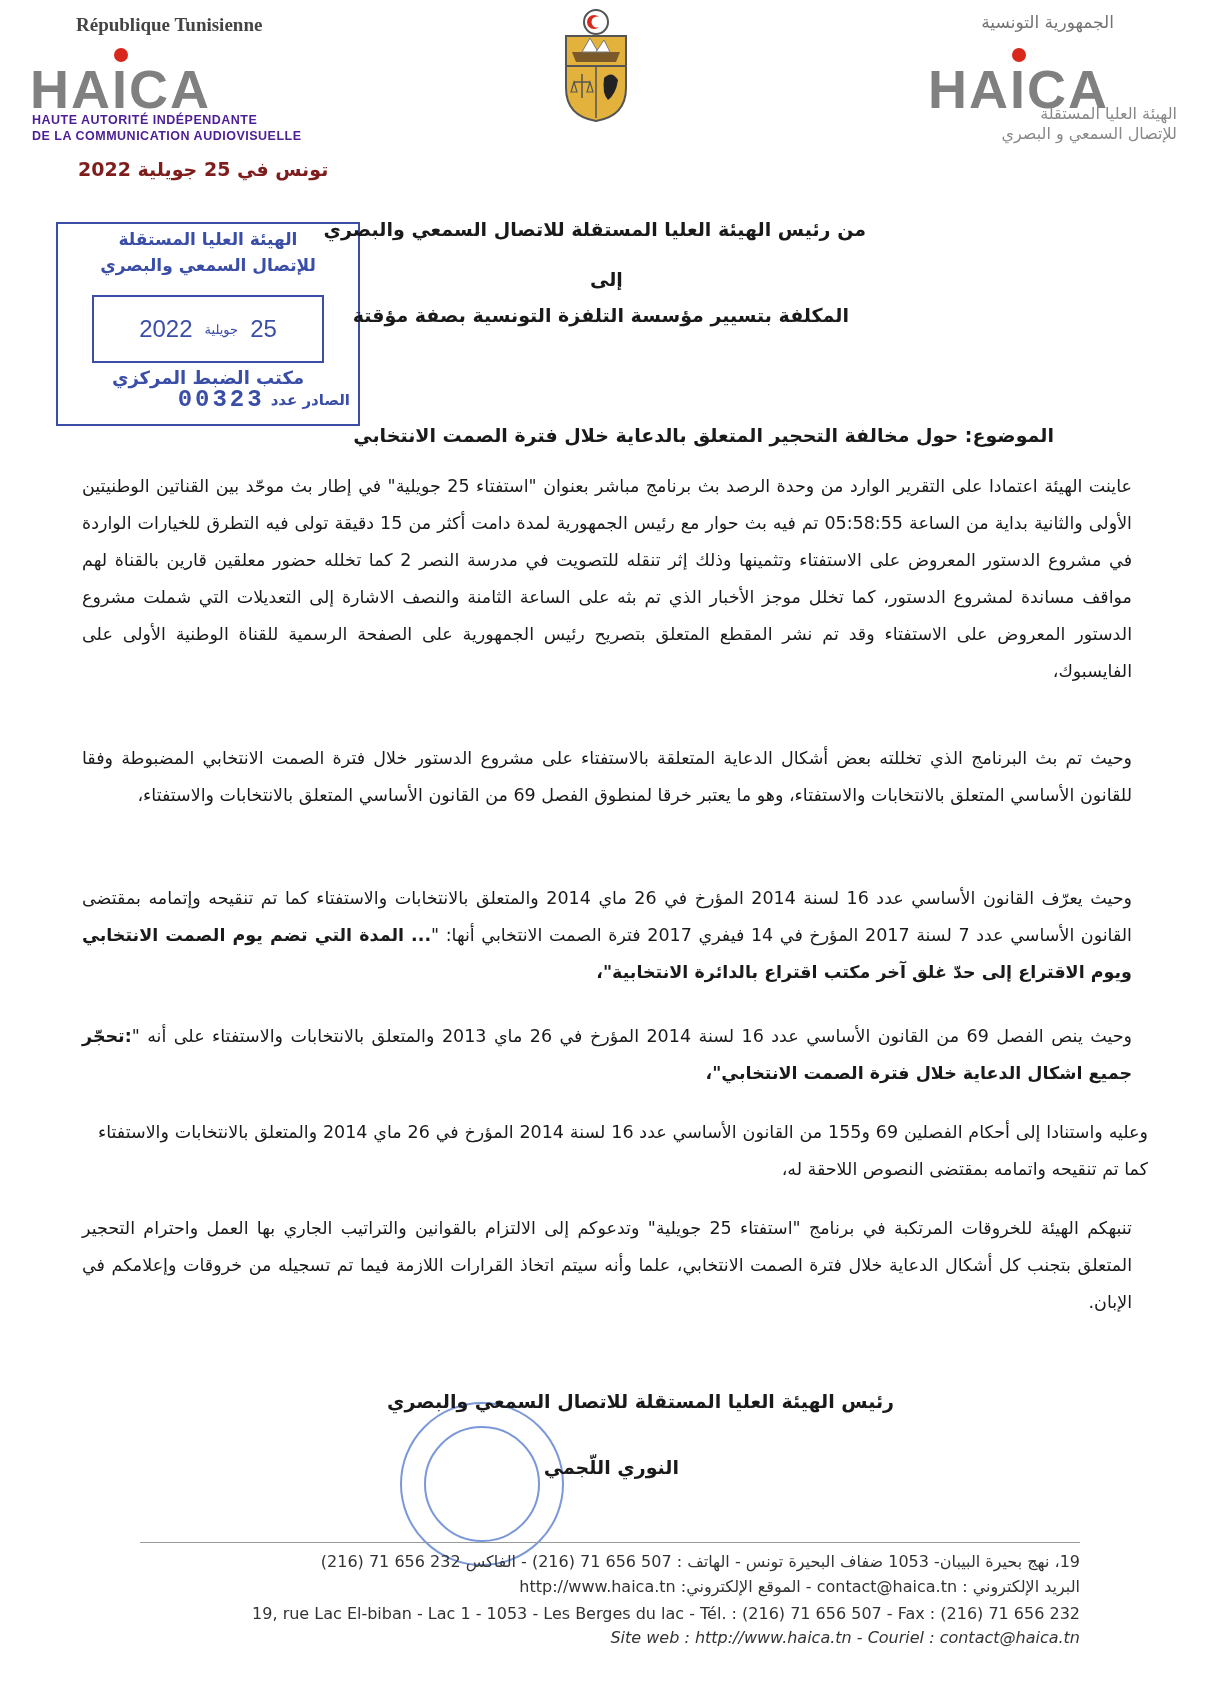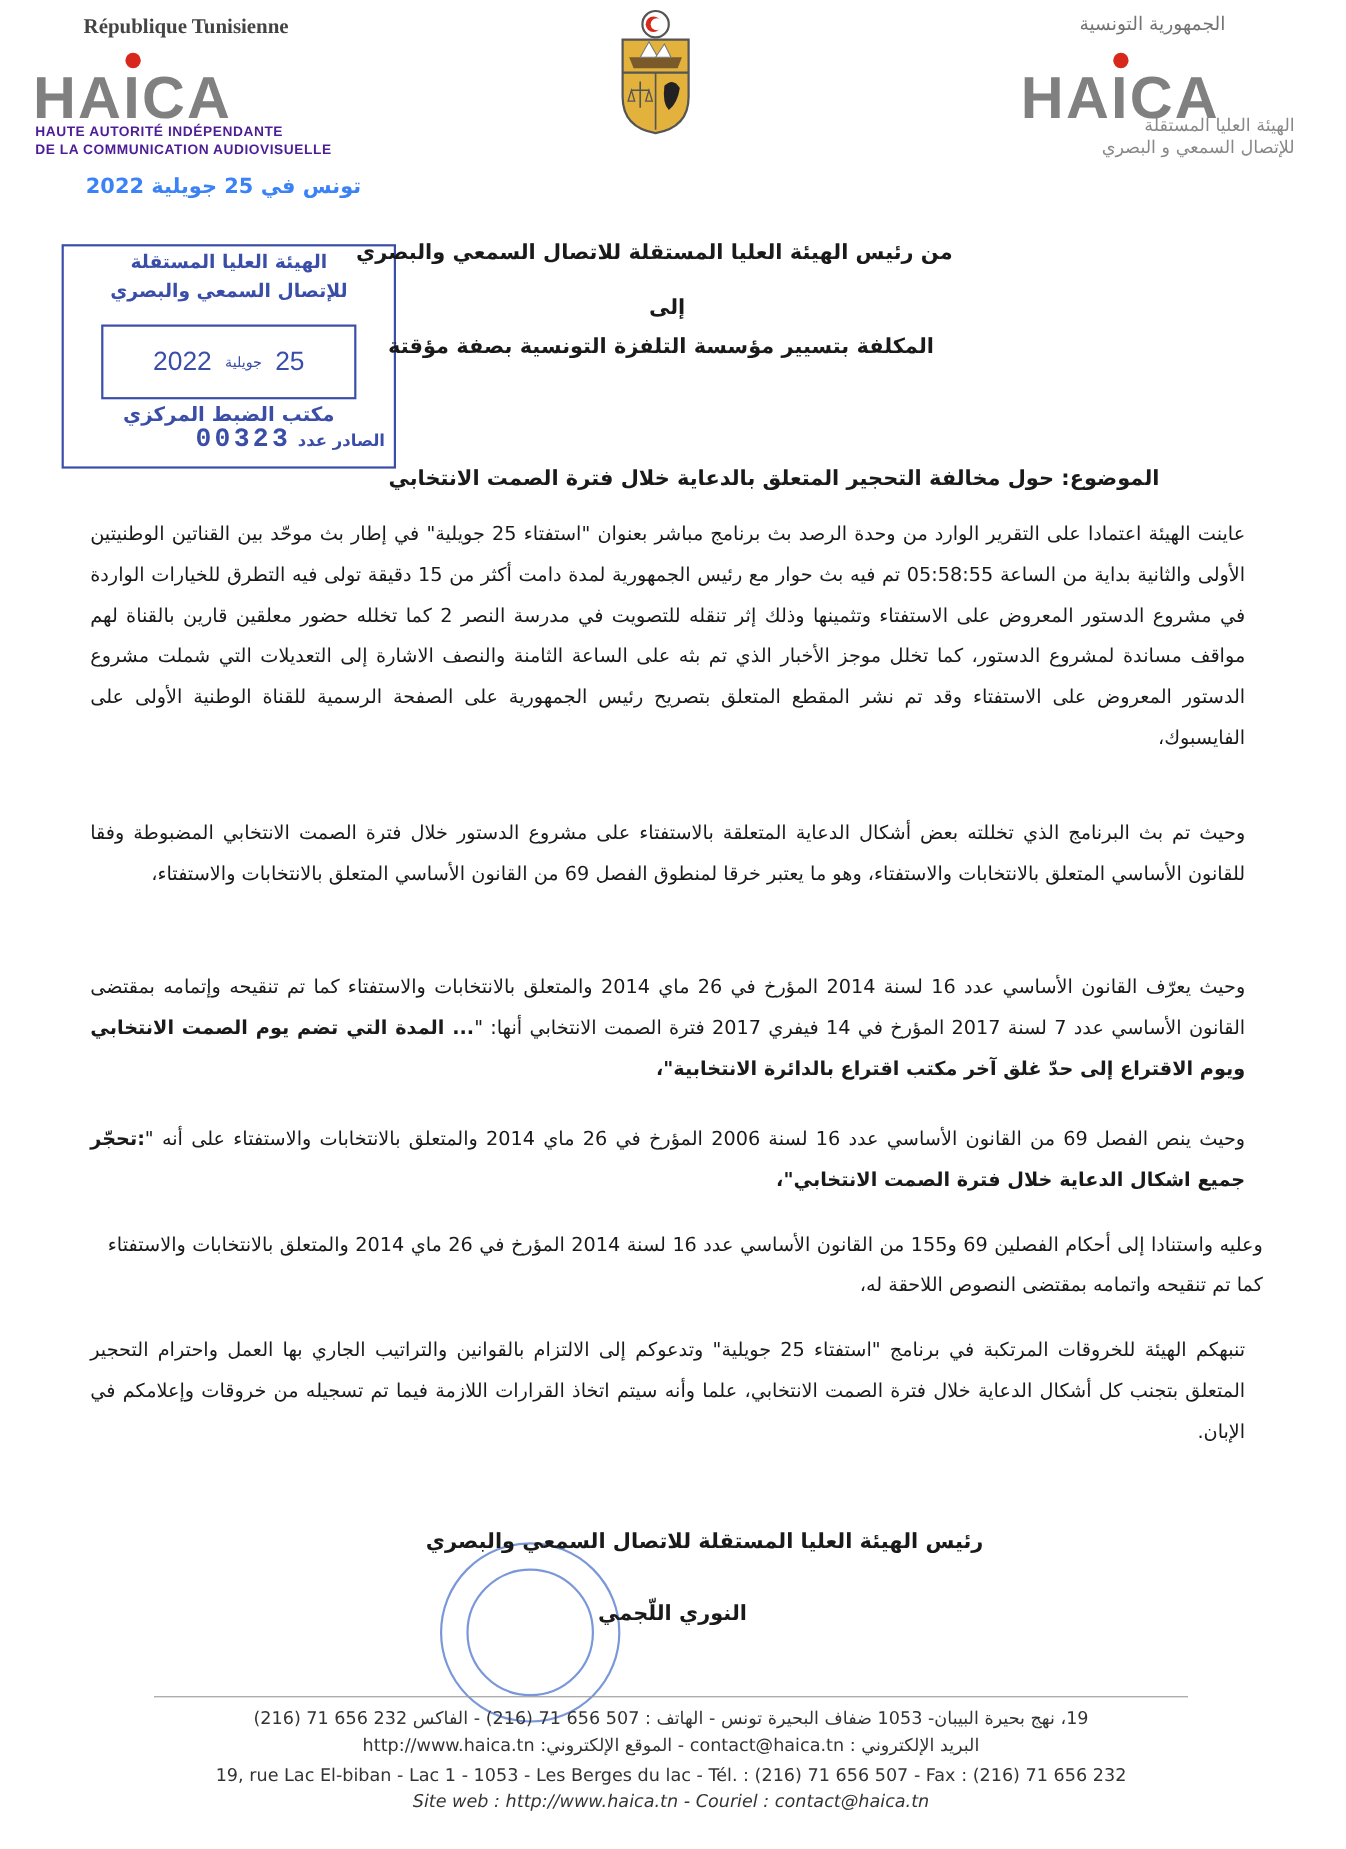--- a/index.html
+++ b/index.html
@@ -8,21 +8,21 @@
   
   .rep-fr { left:48px; top:14px; font-family:"Liberation Serif", serif; font-weight:bold; font-size:19px; color:#444;margin-left:28px; }
   .logo { display:flex; align-items:flex-end; font-family:"Liberation Sans", sans-serif; font-weight:bold; color:#808080; letter-spacing:2px; }
   .logo-left { left:30px; top:62px; font-size:54px; line-height:54px; }
   .logo-right { left:928px; top:62px; font-size:54px; line-height:54px; }
   .logo .i-wrap { position:relative; display:inline-block; }
   .logo .dot { position:absolute; left:50%; top:-14px; width:14px; height:14px; border-radius:50%; background:#d8281c; transform:translateX(-50%); }
   .logo-sub-fr { left:32px; top:112px; font-family:"Liberation Sans", sans-serif; font-weight:bold; font-size:12.5px; color:#4c1d95; line-height:16px; letter-spacing:0.5px; }
   .logo-sub-ar { right:47px; top:104px; direction:rtl; text-align:right; font-size:16px; color:#888; line-height:20px; }
   .rep-ar { right:110px; top:12px; direction:rtl; font-size:17px; color:#737373; }
-  .date { left:78px; top:158px; direction:rtl; font-size:19px; font-weight:bold; color:#3b82f6; }
+  .date { left:78px; top:158px; direction:rtl; font-size:19px; font-weight:bold; color:#7f1d1d; }
   
   .arms { left:560px; top:8px; width:72px; height:115px; }
   
   .from { right:358px; top:218px; direction:rtl; font-size:19px; font-weight:bold; }
   .to-label { left:590px; top:268px; direction:rtl; font-size:19px; font-weight:bold; }
   .to { right:375px; top:304px; direction:rtl; font-size:19px; font-weight:bold; }
   
   .stamp { left:56px; top:222px; width:300px; height:200px; border:2px solid #3a4ea8; color:#3a4ea8; direction:rtl; text-align:center; font-weight:bold; }
   .stamp .l1 { font-size:17px; margin-top:4px; line-height:22px; }
   .stamp .datebox { margin:19px auto 4px; width:228px; height:64px; border:2px solid #3a4ea8; display:flex; align-items:center; justify-content:center; gap:12px; font-family:"Liberation Sans", sans-serif; font-weight:normal; font-size:24px; direction:ltr; }
@@ -42,21 +42,21 @@
   .p4 { top:1018px; }
   .p5 { top:1114px;margin-left:16px; }
   .p6 { top:1210px; }
   
   .sig-title { right:330px; top:1390px; direction:rtl; font-size:19px; font-weight:bold; }
   .sig-name { right:545px; top:1456px; direction:rtl; font-size:19px; font-weight:bold; }
   .seal { left:400px; top:1402px; width:160px; height:160px; border:2px solid #5a7ed0; border-radius:50%; opacity:0.8; }
   .seal::after { content:""; position:absolute; left:22px; top:22px; width:112px; height:112px; border:2px solid #5a7ed0; border-radius:50%; }
   
   .footer-rule { left:140px; top:1542px; width:940px; height:1px; background:#999; }
-  .footer { left:140px; width:940px; text-align:center; font-family:"DejaVu Sans", sans-serif; font-size:16px; color:#333; line-height:24px; }
+  .footer { left:140px; width:940px; text-align:right; font-family:"DejaVu Sans", sans-serif; font-size:16px; color:#333; line-height:24px; }
   .f1 { top:1550px; direction:rtl; }
   .f2 { top:1575px; direction:rtl; }
   .f3 { top:1602px; }
   .f4 { top:1626px;font-style:italic; }
 </style>
 </head>
 <body>
 
 <div class="abs rep-fr">République Tunisienne</div>
 <div class="abs logo logo-left">
@@ -124,21 +124,21 @@
   <span class="lbl">الموضوع:</span>
   <span>حول مخالفة التحجير المتعلق بالدعاية خلال فترة الصمت الانتخابي</span>
 </div>
 
 <div class="abs para p1">عاينت الهيئة اعتمادا على التقرير الوارد من وحدة الرصد بث برنامج مباشر بعنوان "استفتاء 25 جويلية" في إطار بث موحّد بين القناتين الوطنيتين الأولى والثانية بداية من الساعة 05:58:55 تم فيه بث حوار مع رئيس الجمهورية لمدة دامت أكثر من 15 دقيقة تولى فيه التطرق للخيارات الواردة في مشروع الدستور المعروض على الاستفتاء وتثمينها وذلك إثر تنقله للتصويت في مدرسة النصر 2 كما تخلله حضور معلقين قارين بالقناة لهم مواقف مساندة لمشروع الدستور، كما تخلل موجز الأخبار الذي تم بثه على الساعة الثامنة والنصف الاشارة إلى التعديلات التي شملت مشروع الدستور المعروض على الاستفتاء وقد تم نشر المقطع المتعلق بتصريح رئيس الجمهورية على الصفحة الرسمية للقناة الوطنية الأولى على الفايسبوك،</div>
 <div class="abs para p2">وحيث تم بث البرنامج الذي تخللته بعض أشكال الدعاية المتعلقة بالاستفتاء على مشروع الدستور خلال فترة الصمت الانتخابي المضبوطة وفقا للقانون الأساسي المتعلق بالانتخابات والاستفتاء، وهو ما يعتبر خرقا لمنطوق الفصل 69 من القانون الأساسي المتعلق بالانتخابات والاستفتاء،</div>
 <div class="abs para p3">
   <span>وحيث يعرّف القانون الأساسي عدد 16 لسنة 2014 المؤرخ في 26 ماي 2014 والمتعلق بالانتخابات والاستفتاء كما تم تنقيحه وإتمامه بمقتضى القانون الأساسي عدد 7 لسنة 2017 المؤرخ في 14 فيفري 2017 فترة الصمت الانتخابي أنها: "</span><span class="bold">... المدة التي تضم يوم الصمت الانتخابي ويوم الاقتراع إلى حدّ غلق آخر مكتب اقتراع بالدائرة الانتخابية"،</span>
 </div>
 <div class="abs para p4">
-  <span>وحيث ينص الفصل 69 من القانون الأساسي عدد 16 لسنة 2006 المؤرخ في 26 ماي 2014 والمتعلق بالانتخابات والاستفتاء على أنه "</span><span class="bold">:تحجّر جميع اشكال الدعاية خلال فترة الصمت الانتخابي"،</span>
+  <span>وحيث ينص الفصل 69 من القانون الأساسي عدد 16 لسنة 2014 المؤرخ في 26 ماي 2013 والمتعلق بالانتخابات والاستفتاء على أنه "</span><span class="bold">:تحجّر جميع اشكال الدعاية خلال فترة الصمت الانتخابي"،</span>
 </div>
 <div class="abs para p5">وعليه واستنادا إلى أحكام الفصلين 69 و155 من القانون الأساسي عدد 16 لسنة 2014 المؤرخ في 26 ماي 2014 والمتعلق بالانتخابات والاستفتاء كما تم تنقيحه واتمامه بمقتضى النصوص اللاحقة له،</div>
 <div class="abs para p6">تنبهكم الهيئة للخروقات المرتكبة في برنامج "استفتاء 25 جويلية" وتدعوكم إلى الالتزام بالقوانين والتراتيب الجاري بها العمل واحترام التحجير المتعلق بتجنب كل أشكال الدعاية خلال فترة الصمت الانتخابي، علما وأنه سيتم اتخاذ القرارات اللازمة فيما تم تسجيله من خروقات وإعلامكم في الإبان.</div>
 
 <div class="abs seal"></div>
 <div class="abs sig-title">رئيس الهيئة العليا المستقلة للاتصال السمعي والبصري</div>
 <div class="abs sig-name">النوري اللّجمي</div>
 
 <div class="abs footer-rule"></div>
 <div class="abs footer f1">19، نهج بحيرة البيبان- 1053 ضفاف البحيرة تونس - الهاتف : 507 656 71 (216) - الفاكس 232 656 71 (216)</div>

